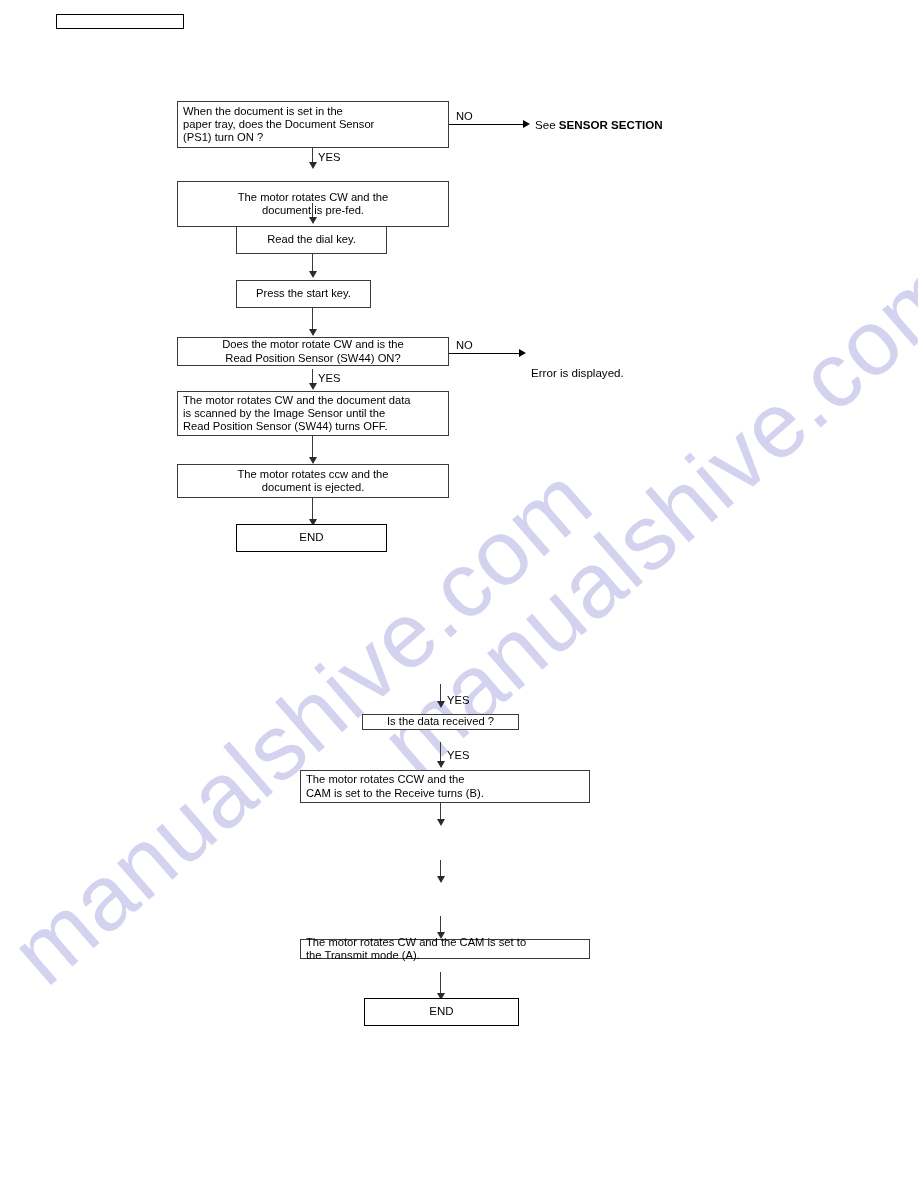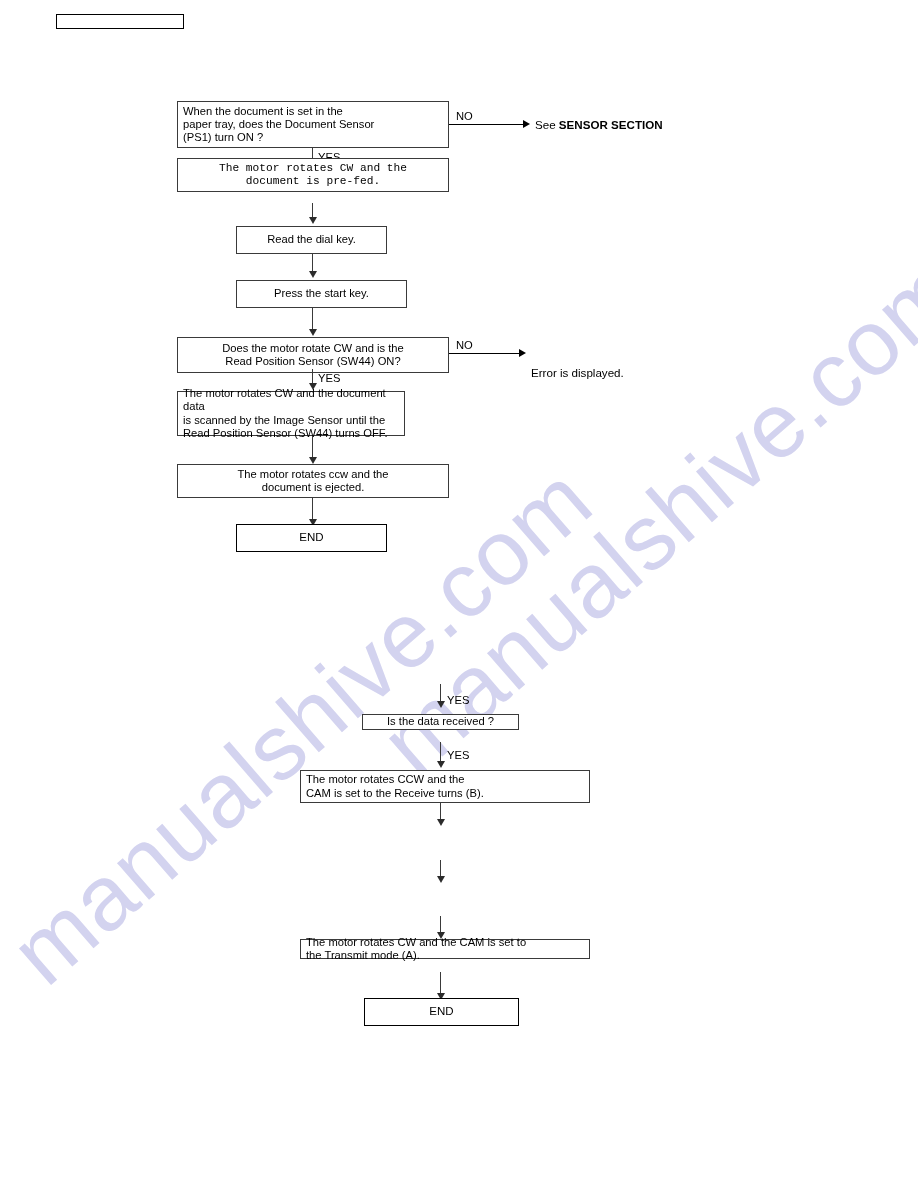--- a/index.html
+++ b/index.html
@@ -148,57 +148,57 @@
   <div class="arrow-right" style="left:523px; top:120px;"></div>
   <div class="edge-label" style="left:456px; top:110px;">NO</div>
   <div class="branch-target" style="left:535px; top:118px;">
     <span>See </span><span class="strong">SENSOR SECTION</span>
   </div>
 
   <div class="vline" style="left:312px; top:148px; height:16px;"></div>
   <div class="arrow-down" style="left:308.5px; top:162px;"></div>
   <div class="edge-label" style="left:318px; top:151px;">YES</div>
 
-  <div class="node center" style="left:177px; top:158px; width:272px; height:34px;font-family:Liberation Mono, monospace;">
+  <div class="node center" style="left:177px; top:181px; width:272px; height:46px;">
     <span class="txt">The motor rotates CW and the</span>
     <span class="txt">document is pre-fed.</span>
   </div>
 
   <div class="vline" style="left:312px; top:203px; height:16px;"></div>
   <div class="arrow-down" style="left:308.5px; top:217px;"></div>
 
   <div class="node center" style="left:236px; top:226px; width:151px; height:28px;">
     <span class="txt">Read the dial key.</span>
   </div>
 
   <div class="vline" style="left:312px; top:254px; height:18px;"></div>
   <div class="arrow-down" style="left:308.5px; top:271px;"></div>
 
-  <div class="node center" style="left:236px; top:280px; width:171px; height:28px;">
+  <div class="node center" style="left:236px; top:280px; width:135px; height:28px;">
     <span class="txt">Press the start key.</span>
   </div>
 
   <div class="vline" style="left:312px; top:308px; height:22px;"></div>
   <div class="arrow-down" style="left:308.5px; top:329px;"></div>
 
-  <div class="node center" style="left:177px; top:337px; width:272px; height:36px;">
+  <div class="node center" style="left:177px; top:337px; width:272px; height:29px;">
     <span class="txt">Does the motor rotate CW and is the</span>
     <span class="txt">Read Position Sensor (SW44) ON?</span>
   </div>
 
   <div class="hline" style="left:449px; top:353px; width:72px;"></div>
   <div class="arrow-right" style="left:519px; top:349px;"></div>
   <div class="edge-label" style="left:456px; top:339px;">NO</div>
   <div class="branch-target" style="left:531px; top:366px;text-align:center;">Error is displayed.</div>
 
   <div class="vline" style="left:312px; top:369px; height:16px;"></div>
   <div class="arrow-down" style="left:308.5px; top:383px;"></div>
   <div class="edge-label" style="left:318px; top:372px;">YES</div>
 
-  <div class="node left" style="left:177px; top:391px; width:228px; height:45px;">
+  <div class="node left" style="left:177px; top:391px; width:272px; height:45px;">
     <span class="txt">The motor rotates CW and the document data</span>
     <span class="txt">is scanned by the Image Sensor until the</span>
     <span class="txt">Read Position Sensor (SW44) turns OFF.</span>
   </div>
 
   <div class="vline" style="left:312px; top:436px; height:22px;"></div>
   <div class="arrow-down" style="left:308.5px; top:457px;"></div>
 
   <div class="node center" style="left:177px; top:464px; width:272px; height:34px;">
     <span class="txt">The motor rotates ccw and the</span>

